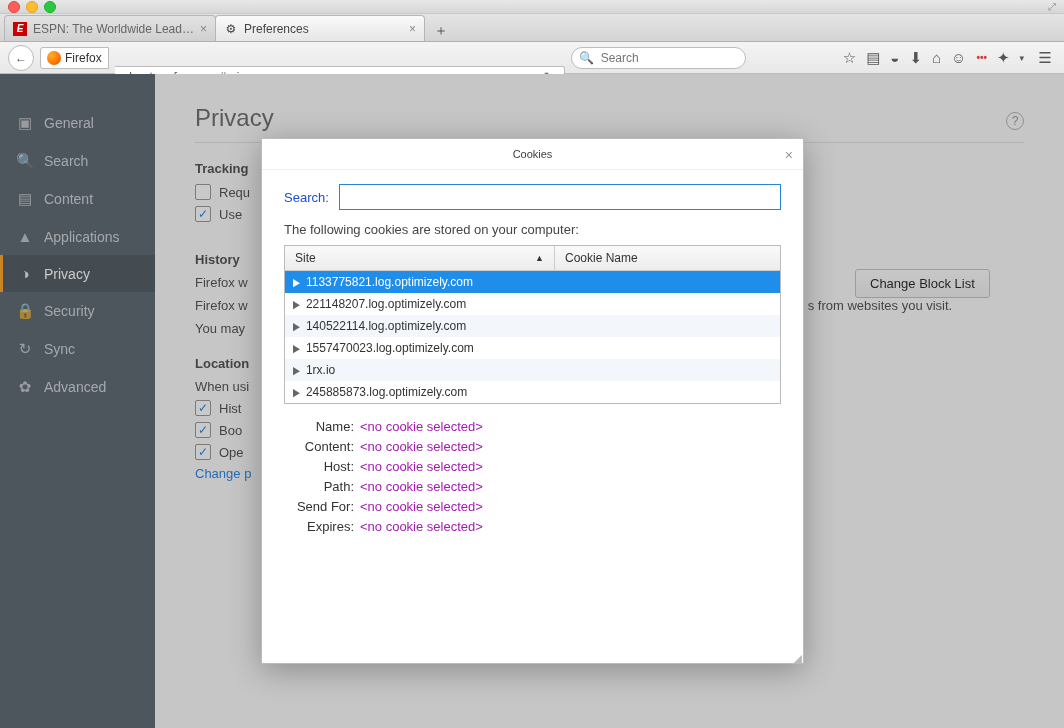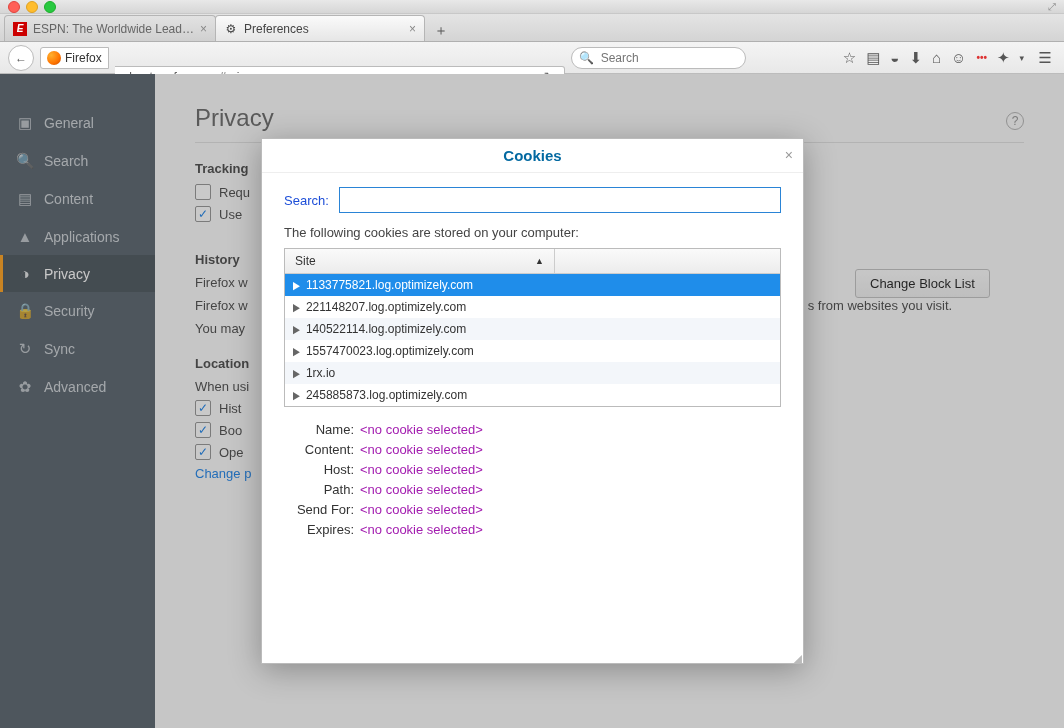--- a/index.html
+++ b/index.html
@@ -44,21 +44,21 @@
   .section-title{font-weight:bold;font-size:13px;margin:12px 0 8px 0;}
   .chk-row{display:flex;align-items:center;gap:8px;margin:6px 0;font-size:13px;}
   .chkbox{width:16px;height:16px;border:1px solid #888;border-radius:2px;background:#fff;display:inline-flex;align-items:center;justify-content:center;color:#0073e6;font-size:12px;}
   .btn{border:1px solid #bbb;background:linear-gradient(#fcfcfc,#efefef);padding:6px 14px;border-radius:3px;font-size:13px;cursor:pointer;}
   .link{color:#0073e6;cursor:pointer;}
   .help-ico{float:right;color:#888;border:1.5px solid #aaa;width:18px;height:18px;border-radius:50%;display:flex;align-items:center;justify-content:center;font-size:12px;margin-top:-30px;}
   
   .overlay-dim { position:absolute; top:74px; left:0; right:0; bottom:0; background:rgba(100,100,100,0.35);}
   .modal { position:absolute; left:261px; top:138px; width:543px; height:526px; background:#fff; border:1px solid #bbb; box-shadow:0 6px 30px rgba(0,0,0,0.3); display:flex; flex-direction:column;}
   .modal-header{padding:8px 12px; text-align:center; position:relative; border-bottom:1px solid #eee;}
-  .modal-header .mtitle{font-size:15px;font-weight:bold;color:#0369a1;}
+  .modal-header .mtitle{font-size:11px;font-weight:normal;color:#404040;}
   .modal-close{position:absolute;right:10px;top:8px;color:#999;font-size:14px;cursor:pointer;}
   .modal-body{padding:14px 22px; flex:1; display:flex; flex-direction:column;}
   .search-row{display:flex;align-items:center;gap:10px;margin-bottom:12px;}
   .search-row label{font-size:13px;color:#1d4ed8;}
   .search-row input{flex:1;height:26px;border:1px solid #2a84d6;outline:none;padding:0 6px;font-size:12px;}
   .desc{font-size:13px;color:#444;margin-bottom:8px;}
   .table{border:1px solid #bbb;}
   .thead{display:flex;background:linear-gradient(#fafafa,#ececec);border-bottom:1px solid #ccc;font-size:12px;}
   .th{padding:5px 10px;border-right:1px solid #ccc;display:flex;align-items:center;gap:4px;}
   .th.site{flex:0 0 270px;}
@@ -217,20 +217,23 @@
       <input type="text" style="">
     </div>
     <div class="desc">The following cookies are stored on your computer:</div>
     <div class="table">
       <div class="thead">
         <div class="th site">
             <span>Site</span>
             <span style="flex:1"></span>
             <span class="sort-up">▲</span>
           </div>
+        <div class="th cname">
+            <span>Cookie Name</span>
+          </div>
       </div>
       <div class="tbody">
         <div class="trow sel">
             <span class="tri">▶</span>
             <span>1133775821.log.optimizely.com</span>
           </div>
         <div class="trow">
             <span class="tri">▶</span>
             <span>221148207.log.optimizely.com</span>
           </div>

